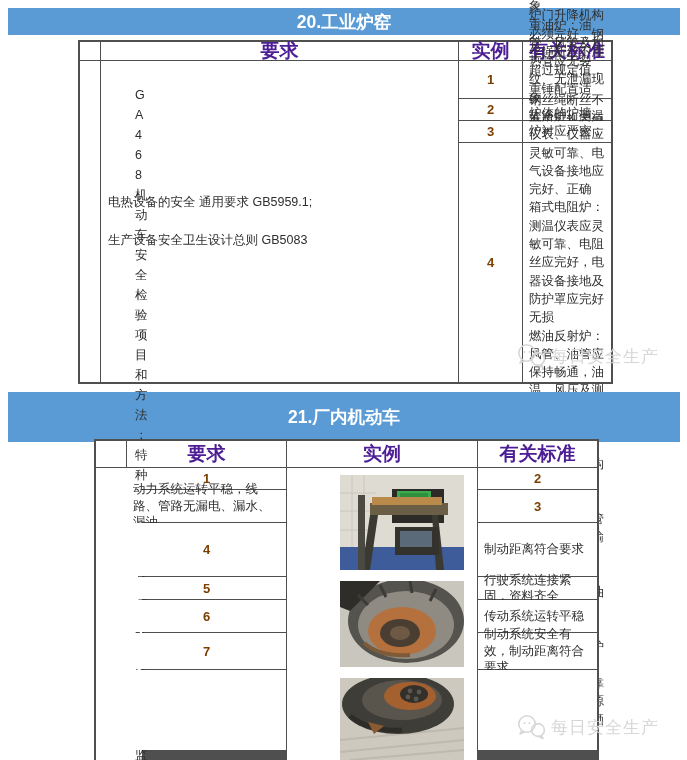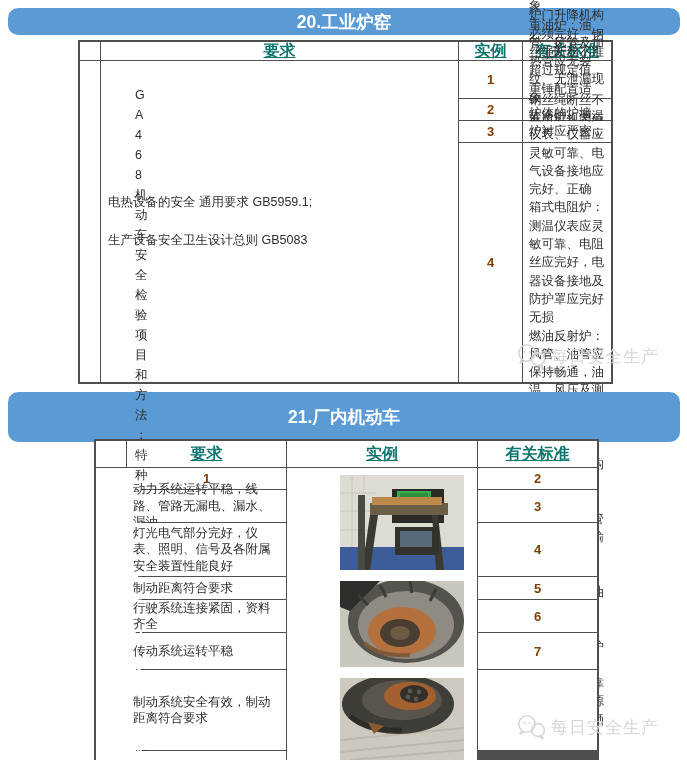--- a/index.html
+++ b/index.html
@@ -3,37 +3,37 @@
 <meta charset="utf-8">
 <style>
   * { margin:0; padding:0; box-sizing:border-box; }
   html,body { background:#f4f4f4; }
   body { font-family:"Liberation Sans", sans-serif; color:#2e2e2e; }
   .page { position:relative; width:687px; height:760px; background:#ffffff; overflow:hidden; margin:0 auto; }
 
   
   .banner { position:absolute; left:8px; width:672px; background:#5b9bd5;
             color:#ffffff; font-weight:bold; font-size:17.5px;
-            display:flex; align-items:center; justify-content:center;border-radius:10px; }
+            display:flex; align-items:center; justify-content:center; }
   .banner20 { top:8px; height:27px; }
   .banner21 { top:392px; height:50px; }
   .banner-arrow { position:absolute; top:425px; left:330px; width:0; height:0;
                   border-left:13px solid transparent; border-right:13px solid transparent;
                   border-top:13px solid #5b9bd5; }
 
   
   .tbl { position:absolute; display:grid; gap:1px; background:#4f4f4f; border:2px solid #4f4f4f; }
   .tbl > div { background:#ffffff; }
   .t20 { left:78px;  top:40px;  grid-template-columns:20px 357px 63px 88px;
          grid-template-rows:18px 37px 21px 21px 239px; }
   .t21 { left:94px;  top:439px; grid-template-columns:30px 159px 190px 119px;
          grid-template-rows:26px 21px 32px 53px 22px 32px 36px 80px 10px; }
 
-  .head { background:#8fce4e; font-weight:bold; font-size:16px; color:#0f766e;
-          display:flex; align-items:center; justify-content:center;text-decoration:underline; }
+  .head { background:#8fce4e; font-weight:bold; font-size:19px; color:#4c1d95;
+          display:flex; align-items:center; justify-content:center; }
   .num  { background:#febf00; font-weight:bold; font-size:13px; color:#7c3f00;
           display:flex; align-items:center; justify-content:center; }
   .req  { display:flex; align-items:center; padding:1px 6px; }
   .req span { white-space:pre-line; font-size:12.5px; }
   .t20 .req span { line-height:18.3px; }
   .t21 .req span { line-height:16.5px; }
   .std  { display:flex; align-items:center; padding:2px 7px; }
   .std span { white-space:pre-line; font-size:12.5px; line-height:19px; word-break:break-word; }
   .t21 .std span { line-height:20px; }
   .span-rows20 { grid-row:2 / span 4;align-items:center; }
@@ -199,23 +199,20 @@
 特种设备质量监督与安全检察规定；
 机动工业车辆安全规范</span>
       </div>
 
     <div class="num">2</div>
     <div class="req">
         <span>动力系统运转平稳，线路、管路无漏电、漏水、漏油</span>
       </div>
 
     <div class="num">3</div>
-    <div class="req">
-        <span>灯光电气部分完好，仪表、照明、信号及各附属安全装置性能良好</span>
-      </div>
 
     <div class="num">4</div>
     <div class="req">
         <span>制动距离符合要求</span>
       </div>
 
     <div class="num">5</div>
     <div class="req">
         <span>行驶系统连接紧固，资料齐全</span>
       </div>

